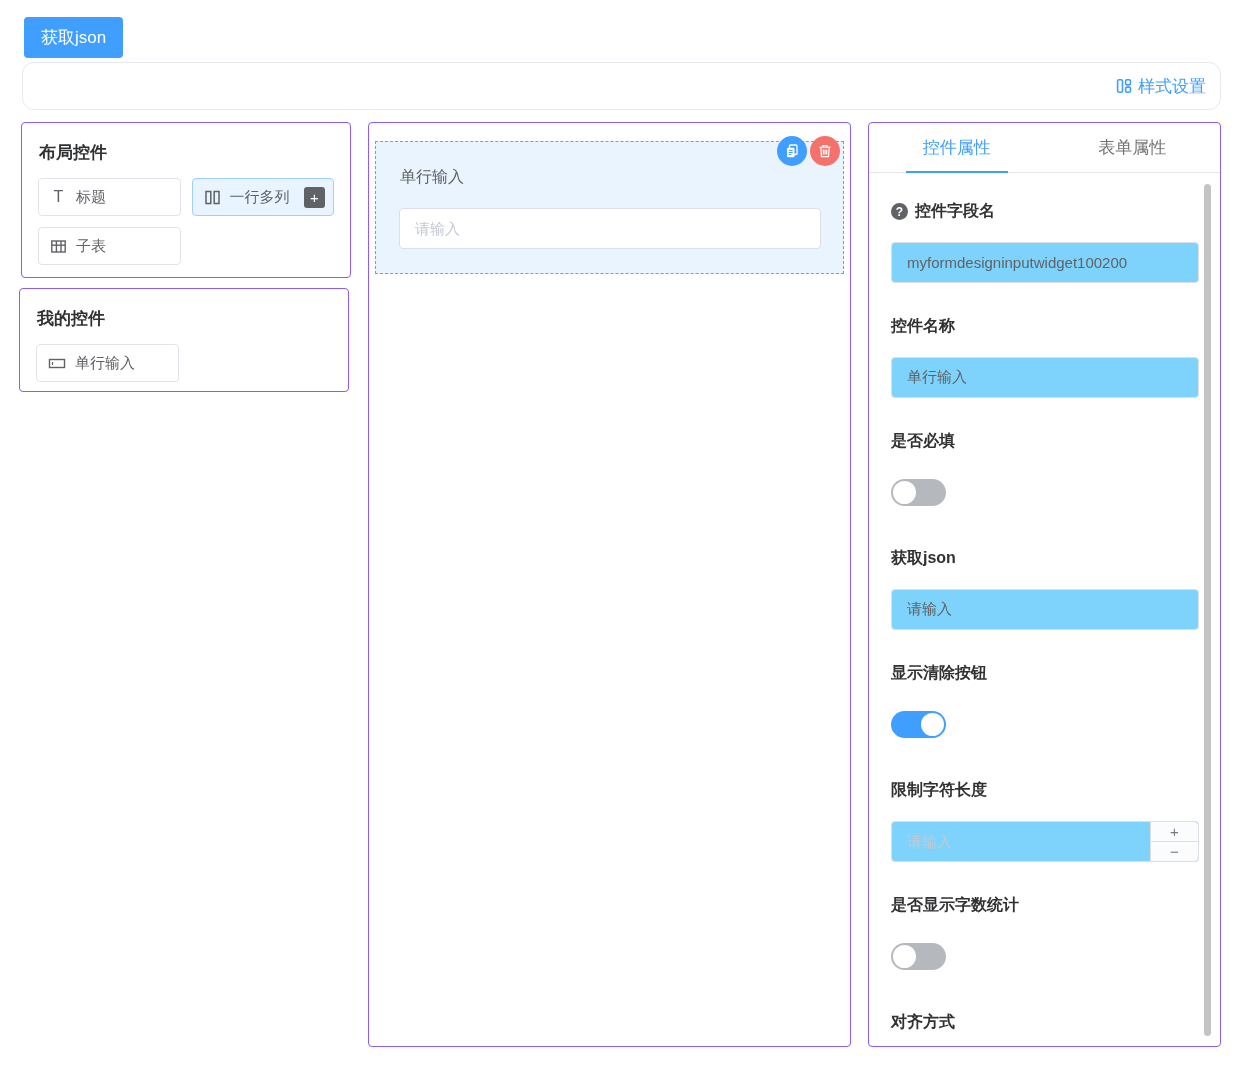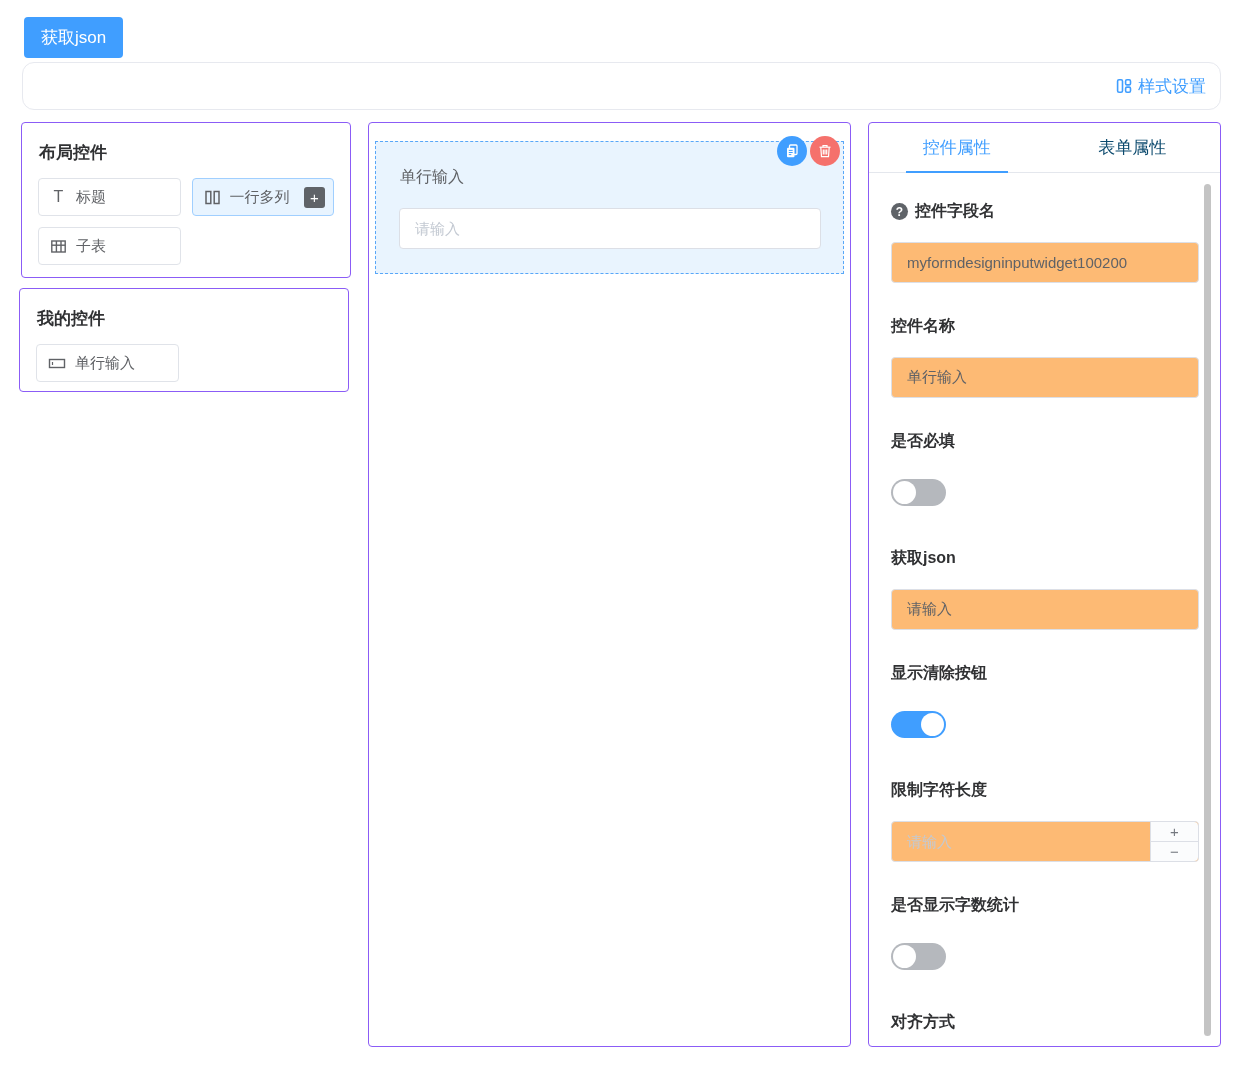--- a/index.html
+++ b/index.html
@@ -47,35 +47,35 @@
   .widget-input::placeholder { color:#c3c9d2; }
   .circle-btn { position:absolute; width:30px; height:30px; border-radius:50%; border:none;
     display:flex; align-items:center; justify-content:center; cursor:pointer; z-index:3; }
   .copy-btn { left:408px; top:13px; background:#409eff; }
   .del-btn  { left:441px; top:13px; background:#f5716c; }
 
   
   #props { left:868px; top:122px; width:353px; height:925px; overflow:hidden; }
   .tabs { height:50px; border-bottom:1px solid #e4e7ed; display:flex; }
   .tab { flex:1; display:flex; align-items:center; justify-content:center; font-size:17px;
-    color:#0c4a6e; cursor:pointer; position:relative; }
+    color:#737373; cursor:pointer; position:relative; }
   .tab.active { color:#409eff; }
   .tab.active::after { content:""; position:absolute; bottom:-1px; left:37px; right:37px;
     height:2px; background:#409eff; }
   .props-content { position:absolute; top:50px; left:0; right:0; bottom:0;
     padding:28px 21px 0 22px; overflow:hidden; }
   .group { margin-bottom:33px; }
   .group.toggle-group { margin-bottom:42px; }
   .group-label { display:flex; align-items:center; gap:7px; font-size:16px;
     font-weight:bold; color:#303133; }
   .q-icon { width:17px; height:17px; border-radius:50%; background:#5f6368; color:#fff;
     font-size:12px; font-weight:bold; display:inline-flex; align-items:center;
     justify-content:center; flex:none; }
   .text-input { width:100%; height:41px; border:1px solid #dcdfe6; border-radius:4px;
-    padding:0 15px; font-size:15px; color:#606266; margin-top:20px; background:#fdba74;
+    padding:0 15px; font-size:15px; color:#606266; margin-top:20px; background:#7dd3fc;
     font-family:inherit; display:block; }
   .text-input::placeholder { color:#c3c9d2; }
 
   .switch { width:55px; height:27px; border-radius:14px; background:#b5b8bd;
     position:relative; margin-top:27px; cursor:pointer; border:none; display:block; }
   .switch .knob { position:absolute; top:2px; left:2px; width:23px; height:23px;
     border-radius:50%; background:#fff; }
   .switch.on { background:#409eff; }
   .switch.on .knob { left:auto; right:2px; }
 

